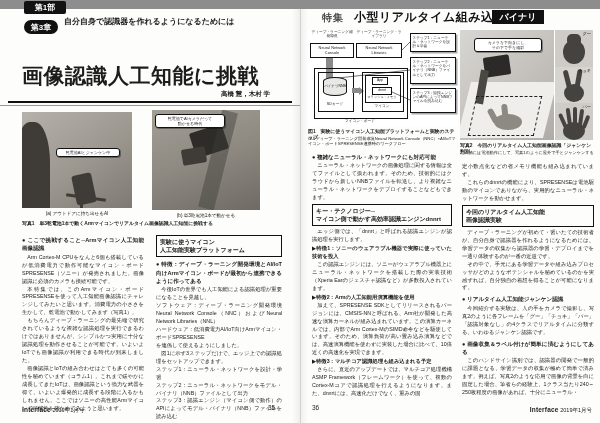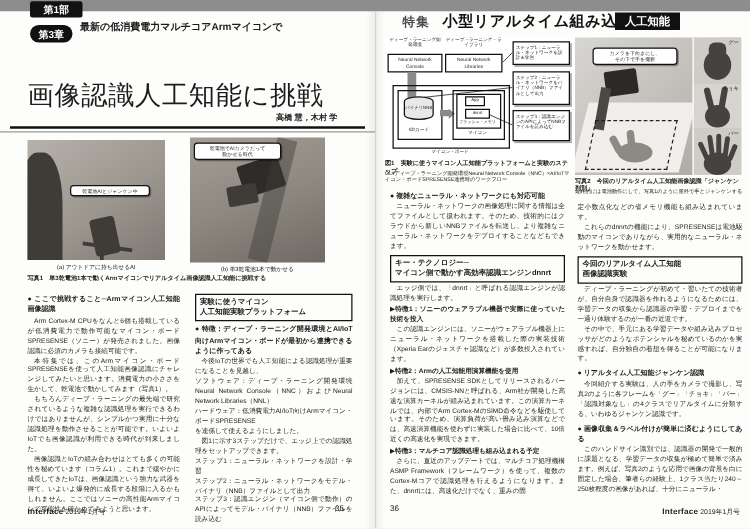--- a/index.html
+++ b/index.html
@@ -11,21 +11,21 @@
   .gutter-shade{left:292px;top:9px;width:16px;height:414px;
     background:linear-gradient(90deg,rgba(0,0,0,0) 0%,rgba(0,0,0,.06) 50%,rgba(0,0,0,0) 100%);}
 
   
   .part-tab{left:24px;top:1px;width:42px;height:13px;background:#111;color:#fff;
     font-size:8px;font-weight:bold;display:flex;align-items:center;justify-content:center;border-radius:2px;text-align:center;}
   .chapter-badge{left:24px;top:20px;width:34px;height:14px;background:#111;color:#fff;
     font-size:8px;font-weight:bold;display:flex;align-items:center;justify-content:center;border-radius:8px;}
   .subtitle{left:64px;top:17px;width:210px;font-size:8px;font-weight:bold;line-height:1.3;}
   .title1{left:22px;top:37px;width:260px;font-size:21px;font-weight:900;letter-spacing:.5px;}
-  .title2{left:22px;top:62px;width:260px;font-size:21px;font-weight:400;letter-spacing:.5px;}
+  .title2{left:22px;top:62px;width:260px;font-size:21px;font-weight:700;letter-spacing:.5px;}
   .authors{left:120px;top:90px;width:150px;font-size:6.5px;font-weight:bold;text-align:right;}
   .header-rule{left:8px;top:101px;width:284px;height:2px;background:#111;}
   .header-rule2{left:0px;top:105px;width:300px;height:1px;background:#9a9a9a;}
 
   
   .photo{background:linear-gradient(145deg,#b6b2ab 0%,#9b968e 55%,#7e7a73 100%);overflow:hidden;}
   .photo .silhouette{position:absolute;background:#3f3c38;}
   .callout{position:absolute;background:#fff;border:1px solid #111;border-radius:3px;
     font-size:4px;line-height:1.25;padding:1px 2px;text-align:center;box-shadow:1px 1px 0 rgba(0,0,0,.35);}
   .photo-caption{font-size:4.6px;text-align:center;color:#111;}
@@ -74,21 +74,21 @@
 <body>
 
 <div id="canvas">
   <div class="abs topband"></div>
   <div class="abs gutter-shade"></div>
   <div class="abs page-divider"></div>
 
   <div class="abs part-tab">第1部</div>
   <div class="abs chapter-badge">第3章</div>
   <div class="abs subtitle">
-    <div>最新の低消費電力マルチコアArmマイコンで</div>
+    <div>自分自身で認識器を作れるようになるためには</div>
   </div>
   <div class="abs title2">画像認識人工知能に挑戦</div>
   <div class="abs authors">高橋 慧，木村 学</div>
   <div class="abs header-rule"></div>
   <div class="abs header-rule2"></div>
 
   <div class="abs photo" style="left:22px;top:112px;width:110px;height:96px;">
     <div class="silhouette" style="left:-6px;top:10px;width:34px;height:90px;border-radius:40% 45% 0 0;"></div>
     <div class="silhouette" style="left:52px;top:62px;width:20px;height:30px;border-radius:3px;transform:rotate(-12deg);"></div>
     <div class="silhouette" style="left:44px;top:84px;width:40px;height:3px;transform:rotate(8deg);"></div>
@@ -135,21 +135,21 @@
   </div>
 
   <div class="abs footer" style="left:22px;top:406px;">
     <span class="logo">Interface</span>
     <span>2019年1月号</span>
   </div>
   <div class="abs pageno" style="left:268px;top:404px;">35</div>
 
   <div class="abs feat-label">特集</div>
   <div class="abs feat-title">小型リアルタイム組み込み</div>
-  <div class="abs feat-badge">人工知能</div>
+  <div class="abs feat-badge">バイナリ</div>
 
   <div class="abs fig">
     <svg class="abs" style="left:0;top:0;" width="150" height="97">
       <line x1="102" y1="12" x2="94" y2="20" stroke="#333" stroke-width="0.7"></line>
       <line x1="102" y1="40" x2="30" y2="48" stroke="#333" stroke-width="0.7"></line>
       <line x1="102" y1="70" x2="84" y2="62" stroke="#333" stroke-width="0.7"></line>
     </svg>
     <div class="lbl" style="left:2px;top:0px;width:44px;">ディープ・ラーニング開発環境</div>
     <div class="lbl" style="left:48px;top:0px;width:46px;">ディープ・ラーニング・ライブラリ</div>
     <div class="box" style="left:2px;top:13px;width:44px;height:15px;">Neural Network Console</div>

